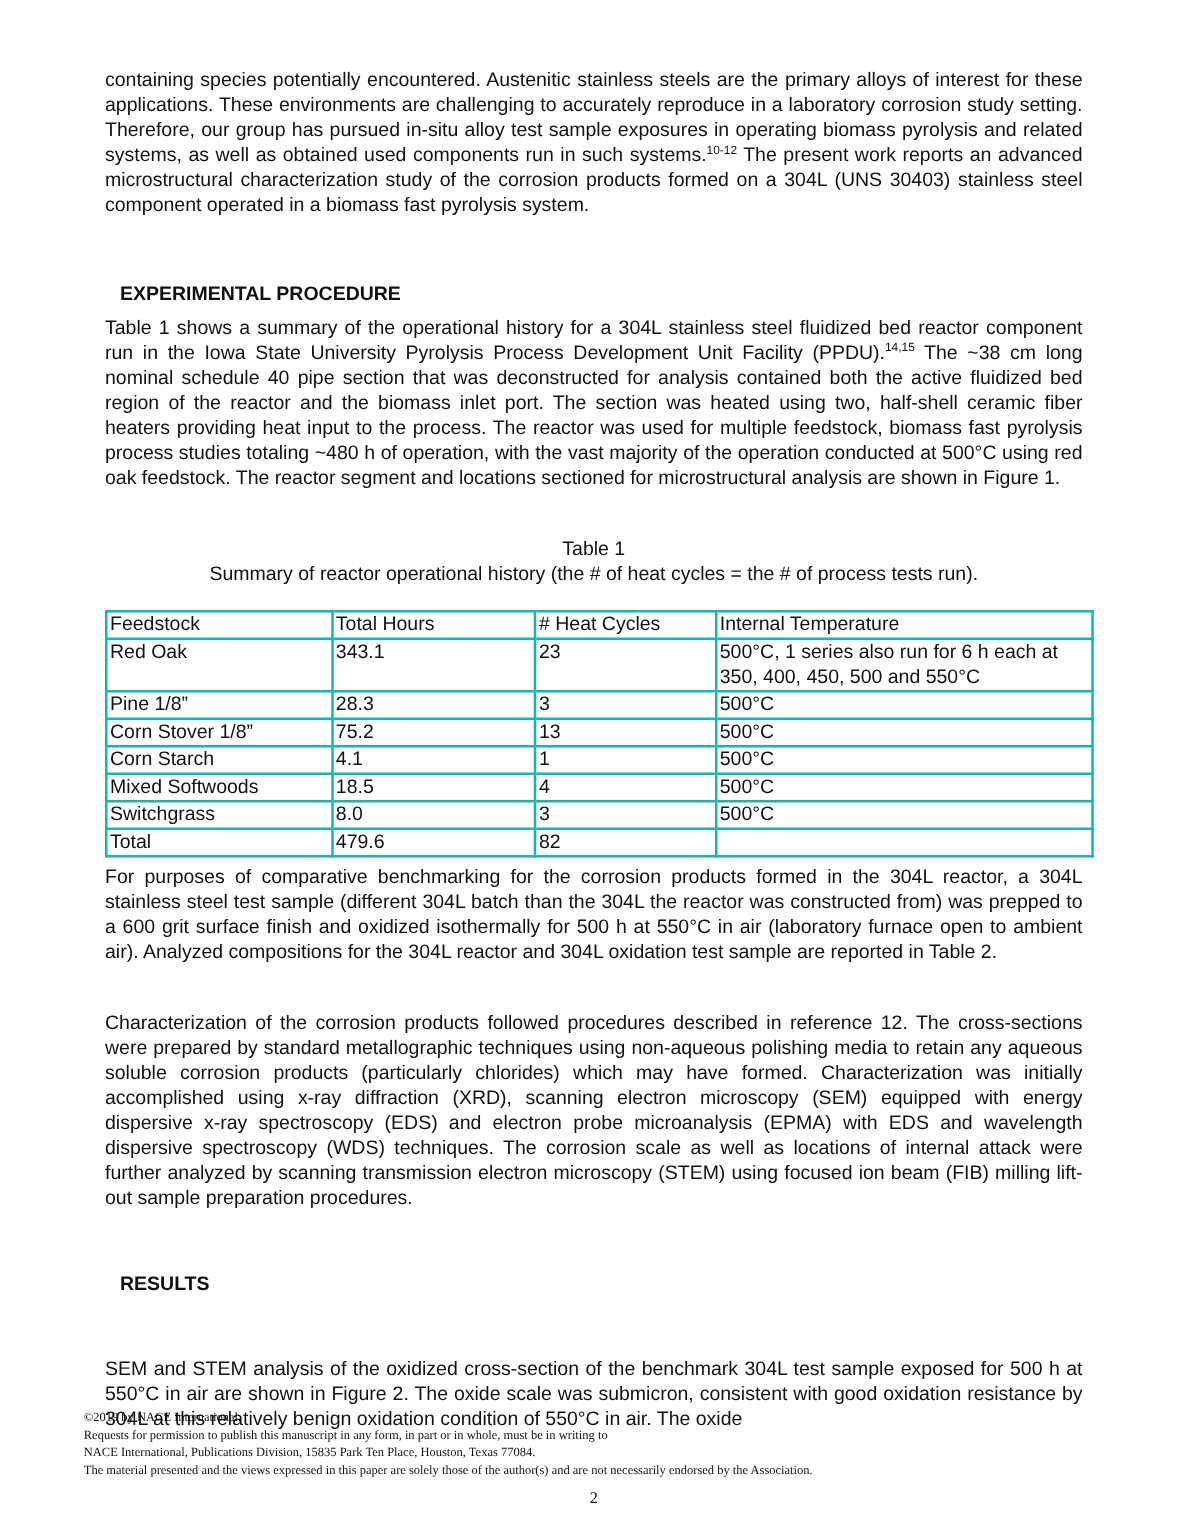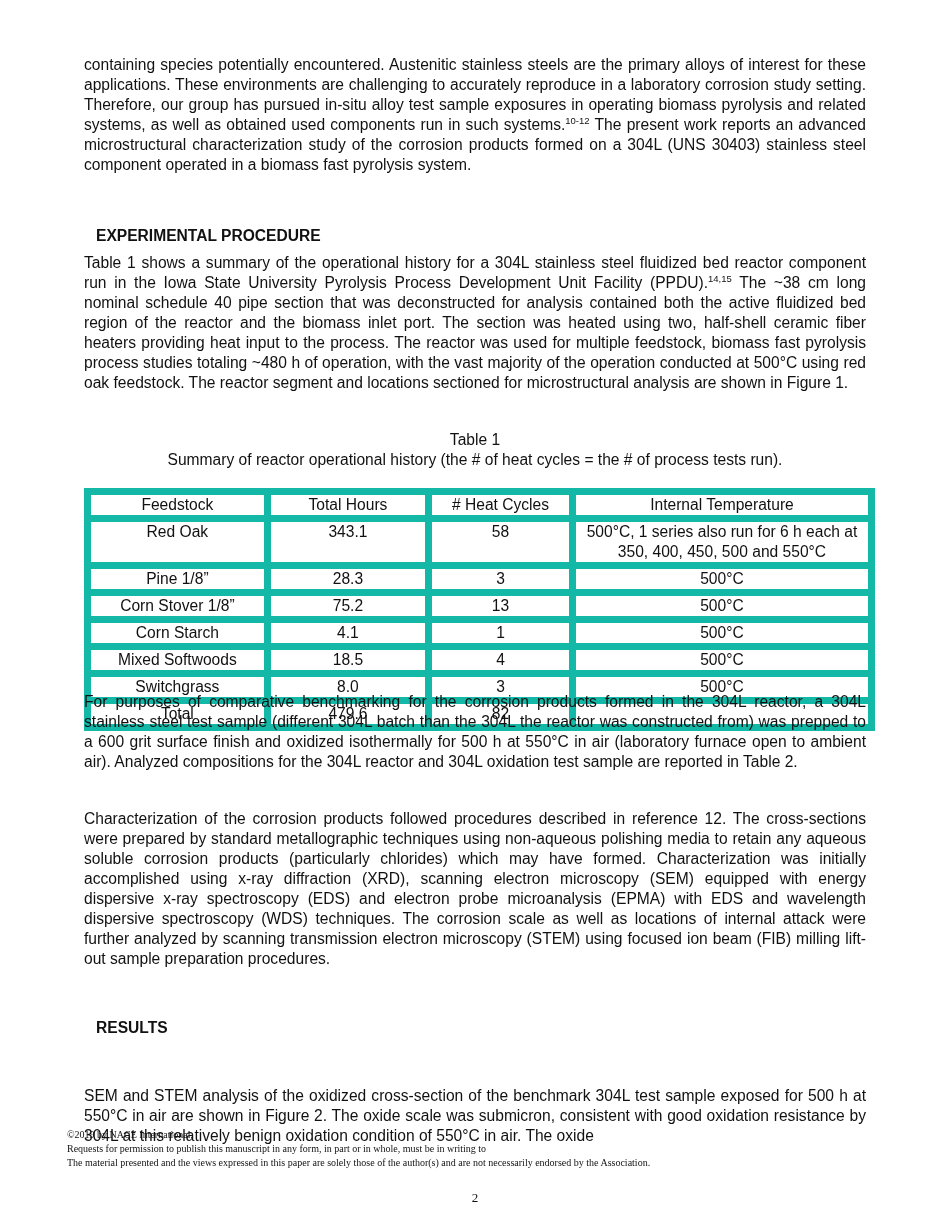--- a/index.html
+++ b/index.html
@@ -3,21 +3,21 @@
 <meta charset="utf-8">
 <style>
   html, body { margin: 0; padding: 0; background: #ffffff; }
   body { width: 950px; height: 1230px; position: relative; overflow: hidden; color: #111; }
   .page { position: absolute; left: 84px; top: 0; width: 782px; font-family: "Liberation Sans", sans-serif; font-size: 15.6px; line-height: 20px; }
   .para { position: absolute; left: 0; width: 782px; text-align: justify; margin: 0; }
   .heading { position: absolute; left: 0; width: 782px; text-align: left; font-weight: bold; margin: 12px; }
   sup { font-size: 9.5px; line-height: 0; vertical-align: super; }
   .caption { position: absolute; left: 0; width: 782px; text-align: center; font-weight: normal; margin: 0; }
   table.t1 { position: absolute; left: 0; top: 488px; width: 791px; border-collapse: collapse; font-size: 15.6px; line-height: 20px; }
-  table.t1 td, table.t1 th { border: 7px solid #14b8a6; text-align: center; vertical-align: top; padding: 0 2px; font-weight: normal; }
+  table.t1 td, table.t1 th { border: 2px solid #14b8a6; text-align: left; vertical-align: top; padding: 0 2px; font-weight: normal; }
   .footer { position: absolute; left: 67px; top: 1128px; width: 800px; font-family: "Liberation Serif", serif; font-size: 10px; line-height: 14px; color: #111; }
   .pagenum { position: absolute; left: 0; top: 1190px; width: 950px; text-align: center; font-family: "Liberation Serif", serif; font-size: 13px; }
 </style>
 </head>
 <body>
 
 <div class="page">
 
   <p class="para" style="top:55px;"><span>containing species potentially encountered.  Austenitic stainless steels are the primary alloys of interest for these applications. These environments are challenging to accurately reproduce in a laboratory corrosion study setting. Therefore, our group has pursued in-situ alloy test sample exposures in operating biomass pyrolysis and related systems, as well as obtained used components run in such systems.</span><sup>10-12</sup><span> The present work reports an advanced microstructural characterization study of the corrosion products formed on a 304L (UNS 30403) stainless steel component operated in a biomass fast pyrolysis system.</span></p>
 
@@ -38,21 +38,21 @@
     <tbody>
         <tr>
       <th>Feedstock</th>
       <th>Total Hours</th>
       <th># Heat Cycles</th>
       <th>Internal Temperature</th>
     </tr>
     <tr>
       <td>Red Oak</td>
       <td>343.1</td>
-      <td>58</td>
+      <td>23</td>
       <td>500°C, 1 series also run for 6 h each at 350, 400, 450, 500 and 550°C</td>
     </tr>
     <tr>
       <td>Pine 1/8”</td>
       <td>28.3</td>
       <td>3</td>
       <td>500°C</td>
     </tr>
     <tr>
       <td>Corn Stover 1/8”</td>
@@ -92,16 +92,17 @@
   <p class="para" style="top:809px;">Characterization of the corrosion products followed procedures described in reference 12. The cross-sections were prepared by standard metallographic techniques using non-aqueous polishing media to retain any aqueous soluble corrosion products (particularly chlorides) which may have formed. Characterization was initially accomplished using x-ray diffraction (XRD), scanning electron microscopy (SEM) equipped with energy dispersive x-ray spectroscopy (EDS) and electron probe microanalysis (EPMA) with EDS and wavelength dispersive spectroscopy (WDS) techniques. The corrosion scale as well as locations of internal attack were further analyzed by scanning transmission electron microscopy (STEM) using focused ion beam (FIB) milling lift-out sample preparation procedures.</p>
 
   <h2 class="heading" style="top:1006px; font-size:15.6px;">RESULTS</h2>
 
   <p class="para" style="top:1086px;">SEM and STEM analysis of the oxidized cross-section of the benchmark 304L test sample exposed for 500 h at 550°C in air are shown in Figure 2. The oxide scale was submicron, consistent with good oxidation resistance by 304L at this relatively benign oxidation condition of 550°C in air. The oxide</p>
 </div>
 
 <div class="footer">
   <div>©2019 by NACE International.</div>
   <div>Requests for permission to publish this manuscript in any form, in part or in whole, must be in writing to</div>
+  <div>NACE International, Publications Division, 15835 Park Ten Place, Houston, Texas 77084.</div>
   <div>The material presented and the views expressed in this paper are solely those of the author(s) and are not necessarily endorsed by the Association.</div>
 </div>
 
 <div class="pagenum">2</div>
 
 </body></html>

